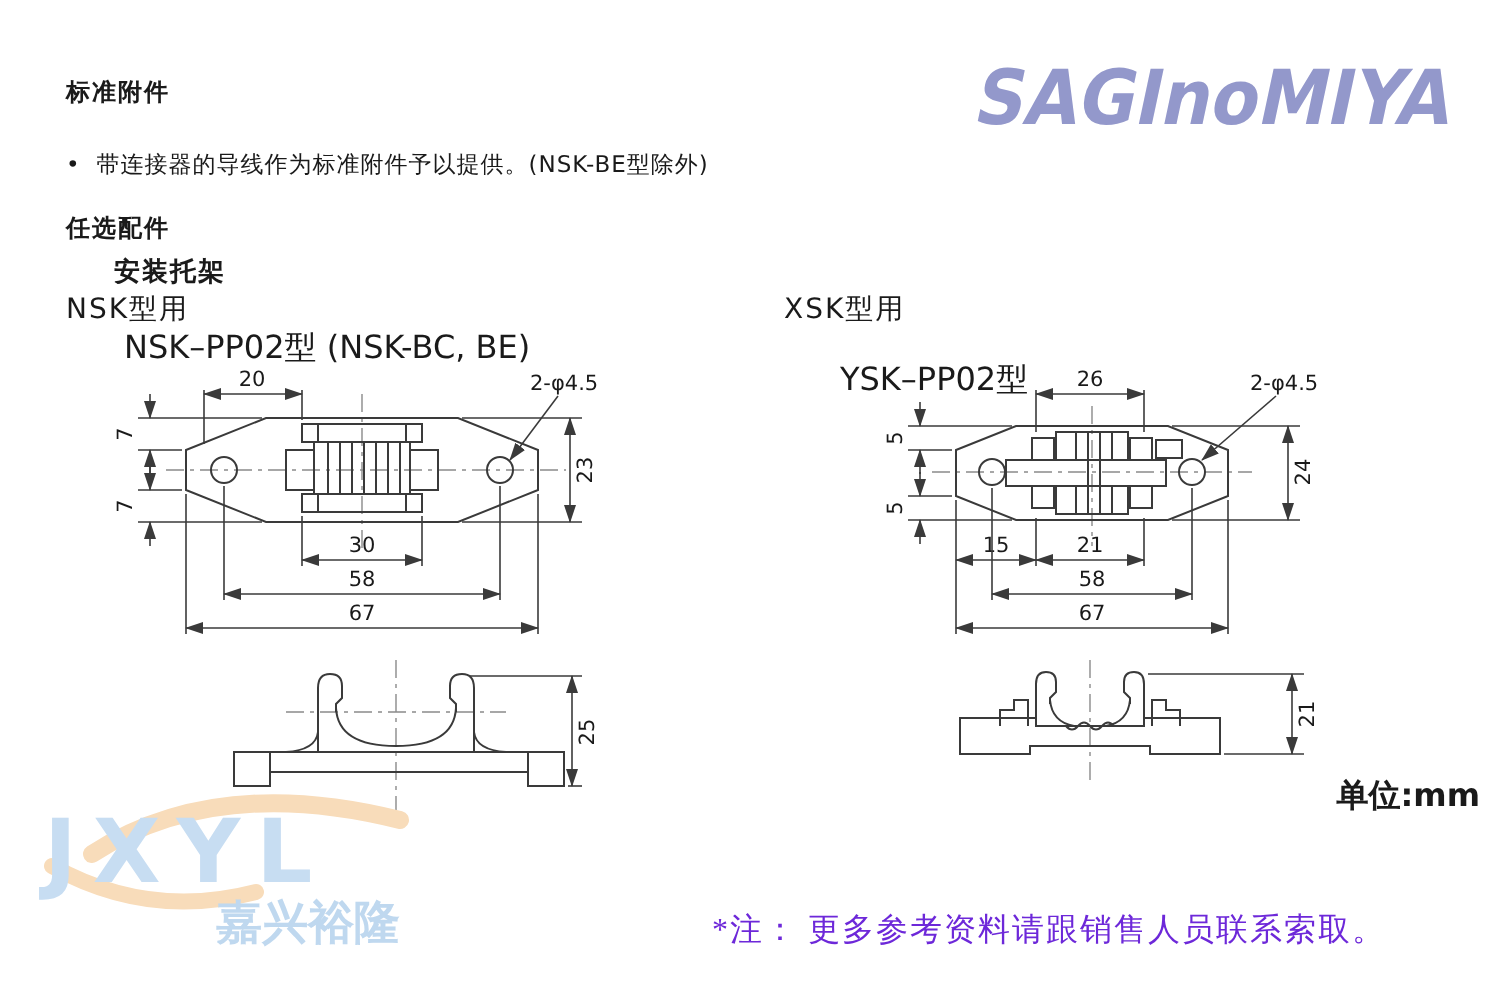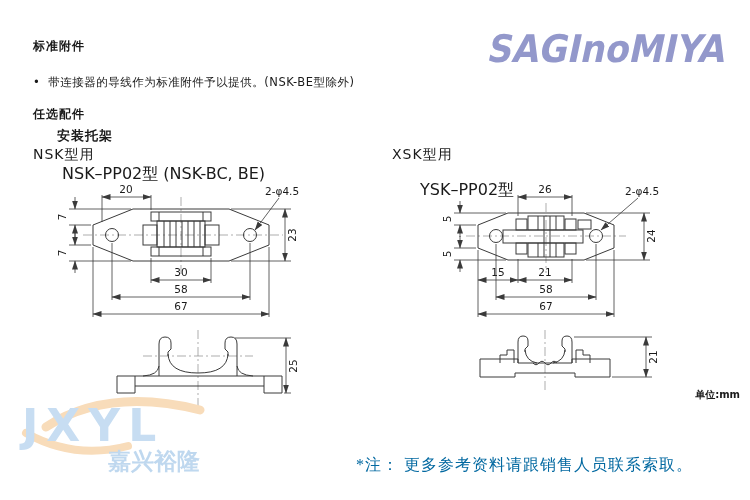--- a/index.html
+++ b/index.html
@@ -4,22 +4,22 @@
 <style>
   html,body{margin:0;padding:0;}
   body{width:750px;height:500px;background:#ffffff;position:relative;overflow:hidden;
        font-family:"DejaVu Sans","Liberation Sans",sans-serif;color:#1a1a1a;}
   .abs{position:absolute;}
   .h-big{font-size:12px;font-weight:bold;letter-spacing:1px;}
   .h-mid{font-size:13px;font-weight:bold;letter-spacing:1px;}
   .lbl{font-size:14px;letter-spacing:1px;}
   .lbl-sm{font-size:16px;}
   .bullet-row{font-size:11.5px;display:flex;gap:8px;letter-spacing:0.5px;}
-  .unit{font-size:10px;font-weight:bold;}
-  .note{font-family:"Liberation Serif","DejaVu Serif",serif;font-size:16px;letter-spacing:1px;color:#0369a1;}
+  .unit{font-size:16px;font-weight:bold;}
+  .note{font-family:"Liberation Serif","DejaVu Serif",serif;font-size:16px;letter-spacing:1px;color:#6d28d9;}
   
   .ln{stroke:#3a3a3a;stroke-width:1;fill:none;stroke-linejoin:miter;}
   .dim{stroke:#3a3a3a;stroke-width:0.8;fill:none;}
   .ctr{stroke:#8a8a8a;stroke-width:0.7;fill:none;stroke-dasharray:9 3 2 3;}
   .dtx{font:10.5px "DejaVu Sans",sans-serif;fill:#1a1a1a;text-anchor:middle;}
   .dtxs{font:10.5px "DejaVu Sans",sans-serif;fill:#1a1a1a;text-anchor:start;}
   .logo-svg text{font-family:"DejaVu Sans",sans-serif;font-weight:bold;}
   .wm-jxyl{font-family:"DejaVu Sans",sans-serif;font-weight:bold;}
 </style>
 </head>

